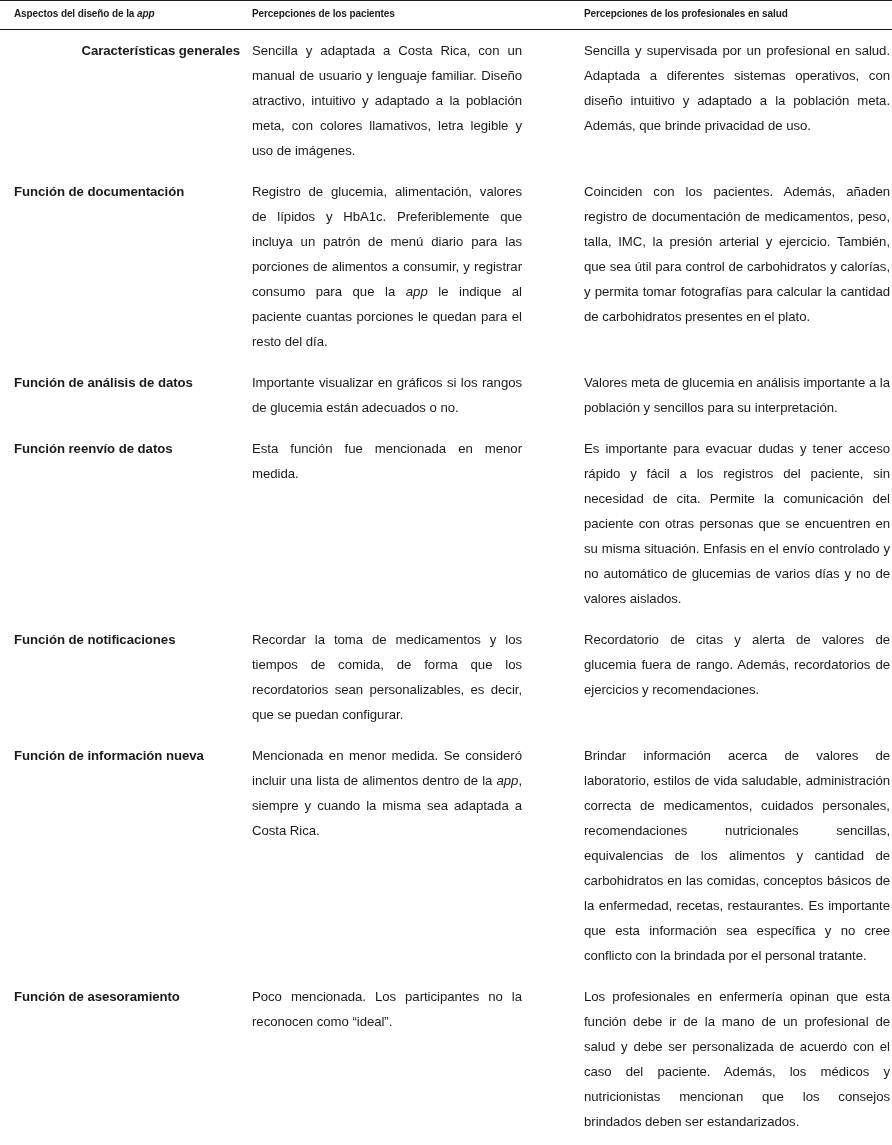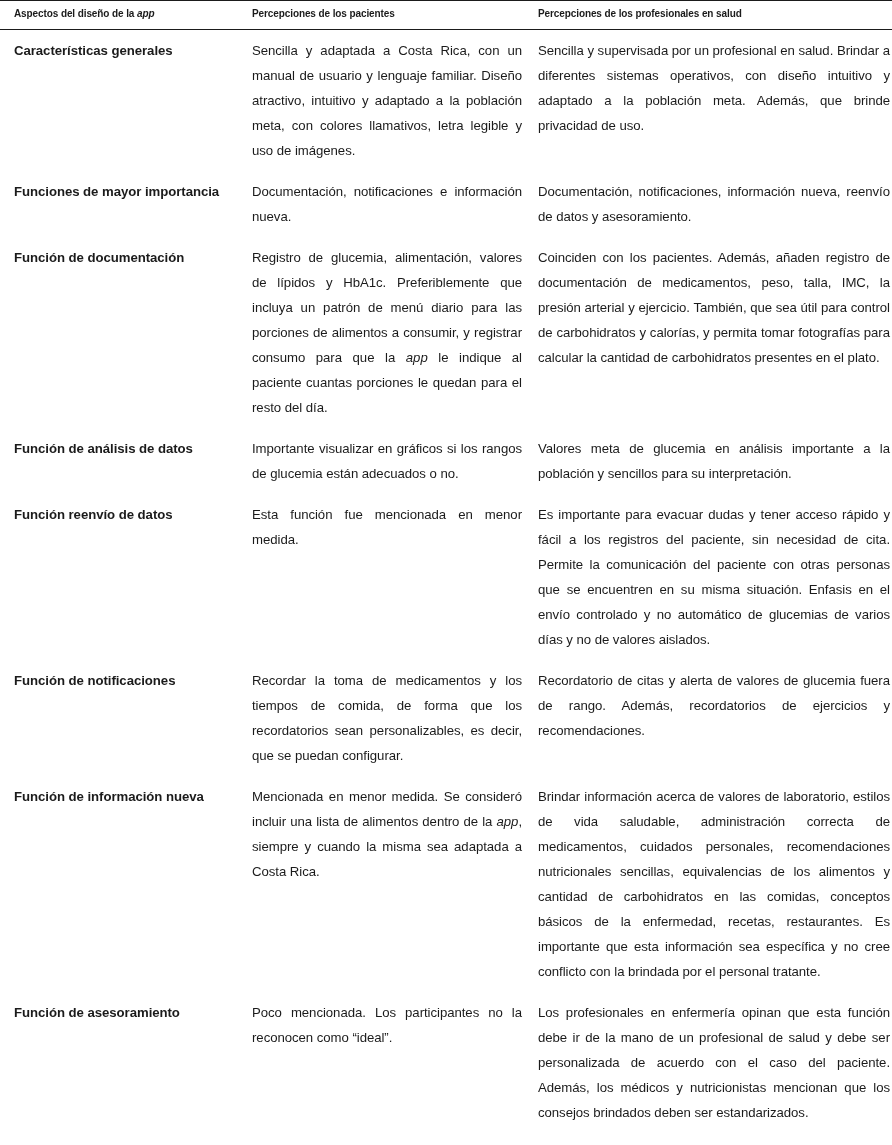--- a/index.html
+++ b/index.html
@@ -59,25 +59,25 @@
     padding-bottom: 9px;
   }
 
   
   .cell-inner { display: block; }
   th.col-1 .cell-inner,
   td.col-1 .cell-inner { padding-left: 14px; padding-right: 8px; }
   th.col-2 .cell-inner,
   td.col-2 .cell-inner { padding-left: 4px; padding-right: 16px; }
   th.col-3 .cell-inner,
-  td.col-3 .cell-inner { padding-left: 0px; padding-right: 2px; }
+  td.col-3 .cell-inner { padding-left: 0px; padding-right: 2px; margin-left: 46px; }
 
   
   td.col-1 .cell-inner { white-space: nowrap; }
-  .label-bold { font-weight: bold; }
+  .label-bold { font-weight: bold; text-align: right; }
   .label-reg  { font-weight: bold; }
 
   
   td.col-2 .cell-inner,
   td.col-3 .cell-inner {
     text-align: justify;
     text-justify: inter-word;
     hyphens: manual;
   }
 
@@ -108,32 +108,21 @@
     </thead>
     <tbody id="table-body">
         <tr>
           <td class="col-1">
             <span class="cell-inner label-bold">Características generales</span>
           </td>
           <td class="col-2">
             <span class="cell-inner">Sencilla y adaptada a Costa Rica, con un manual de usuario y lenguaje familiar. Diseño atractivo, intuitivo y adaptado a la población meta, con colores llamativos, letra legible y uso de imágenes.</span>
           </td>
           <td class="col-3">
-            <span class="cell-inner">Sencilla y supervisada por un profesional en salud. Brindar a diferentes sistemas operativos, con diseño intuitivo y adaptado a la población meta. Además, que brinde privacidad de uso.</span>
-          </td>
-        </tr>
-        <tr>
-          <td class="col-1">
-            <span class="cell-inner label-bold">Funciones de mayor importancia</span>
-          </td>
-          <td class="col-2">
-            <span class="cell-inner">Documentación, notificaciones e información nueva.</span>
-          </td>
-          <td class="col-3">
-            <span class="cell-inner">Documentación, notificaciones, información nueva, reenvío de datos y asesoramiento.</span>
+            <span class="cell-inner">Sencilla y supervisada por un profesional en salud. Adaptada a diferentes sistemas operativos, con diseño intuitivo y adaptado a la población meta. Además, que brinde privacidad de uso.</span>
           </td>
         </tr>
         <tr>
           <td class="col-1">
             <span class="cell-inner label-reg">Función de documentación</span>
           </td>
           <td class="col-2">
             <span class="cell-inner">Registro de glucemia, alimentación, valores de lípidos y HbA1c. Preferiblemente que incluya un patrón de menú diario para las porciones de alimentos a consumir, y registrar consumo para que la <em class="app">app</em> le indique al paciente cuantas porciones le quedan para el resto del día.</span>
           </td>
           <td class="col-3">

